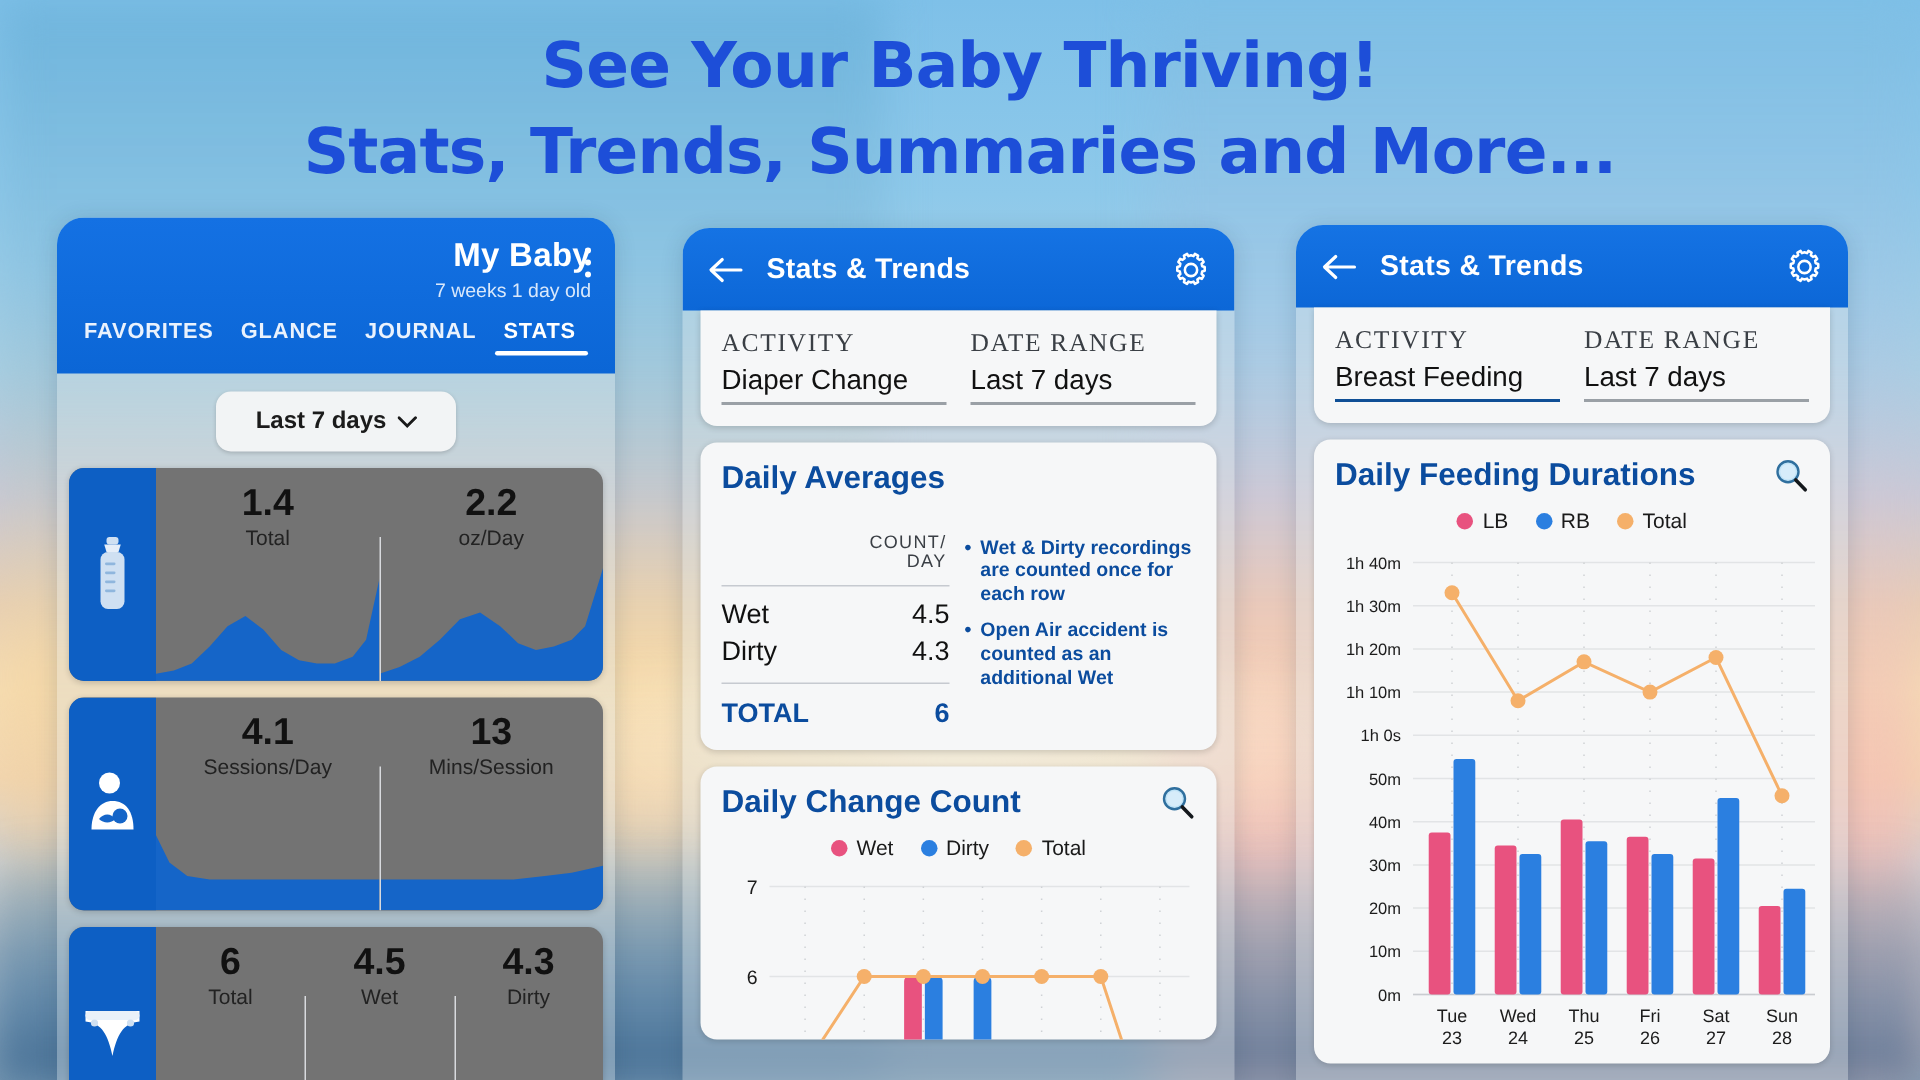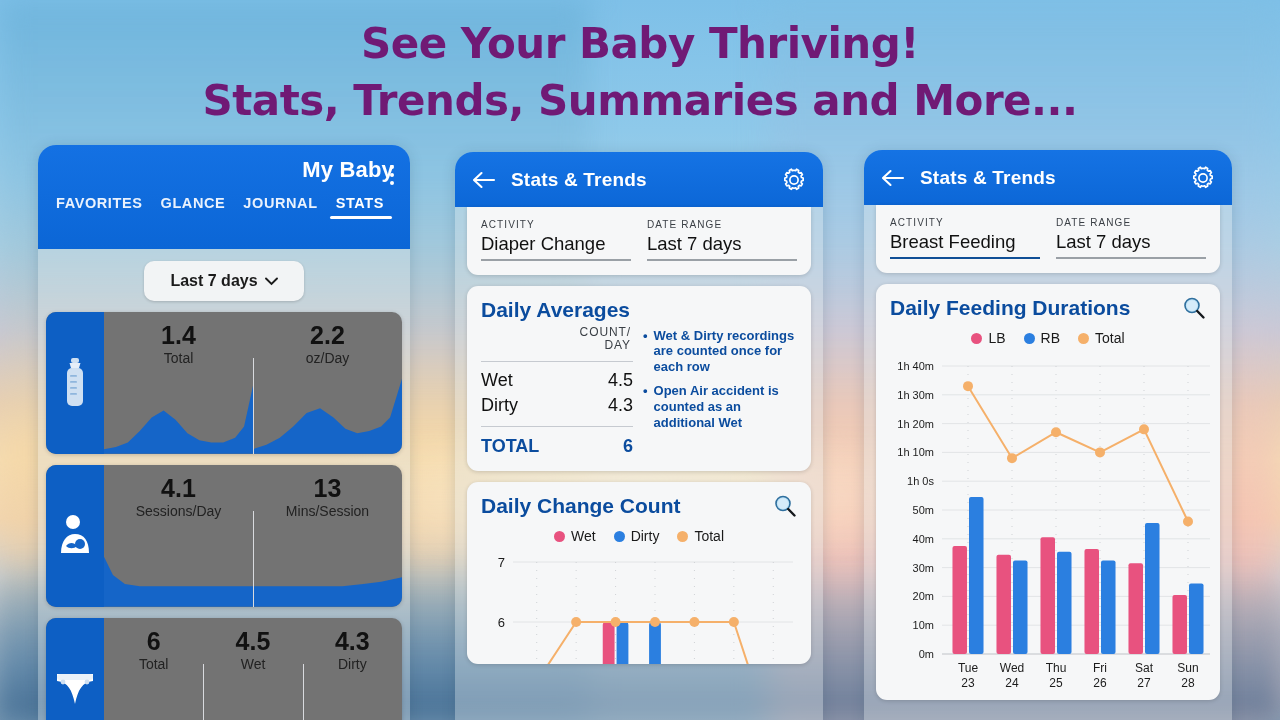--- a/index.html
+++ b/index.html
@@ -66,21 +66,21 @@
   .bg-glow {
     position: absolute; left: 22%; top: 58%; width: 56%; height: 22%;
     background: radial-gradient(ellipse at center, rgba(255,245,220,0.75) 0%, rgba(255,240,205,0) 70%);
     filter: blur(10px);
   }
 
   
   .headline {
     position: absolute; left: 0; top: 0; width: 100%;
     z-index: 5; text-align: center; padding-top: 16px;
-    color: #701a75;
+    color: #1d4ed8;
     font-family: "DejaVu Sans", sans-serif;
     font-weight: bold;
     letter-spacing: -0.5px;
   }
   .headline .l1 { font-size: 42px; line-height: 56px; }
   .headline .l2 { font-size: 42px; line-height: 58px; }
 
   
   .phone {
     position: absolute; z-index: 4;
@@ -152,30 +152,30 @@
   .spark { width: 100%; flex: 1; margin-top: 6px; }
 
   
   .card {
     background: #f6f7f8; border-radius: 11px; margin-top: 11px;
     box-shadow: 0 1px 4px rgba(0,0,0,.16);
     padding: 12px 14px 14px 14px;
   }
   .selrow { display: flex; gap: 16px; }
   .selcell { flex: 1; }
-  .sel-lbl { font-size: 10px; letter-spacing: 1.1px; color: #3a3f45; }
+  .sel-lbl { font-size: 17px; letter-spacing: 1.1px; color: #3a3f45; font-family: Liberation Serif, serif; }
   .sel-val { font-size: 18.5px; color: #111; margin-top: 3px; padding-bottom: 4px; }
   .sel-underline { height: 1.5px; background: #9aa0a6; }
   .sel-underline.strong { height: 2px; background: #0f4f96; }
 
   .card-title { font-size: 21px; font-weight: bold; color: #0b4c9e; }
   .card-head { display: flex; align-items: flex-start; justify-content: space-between; }
 
   
-  .avg-wrap { display: flex; gap: 10px; margin-top: 4px; }
+  .avg-wrap { display: flex; gap: 10px; margin-top: 24px; }
   .avg-table { width: 152px; flex: none; }
   .avg-hdr { text-align: right; font-size: 12px; letter-spacing: .9px; color: #3a3f45; line-height: 1.15; padding-right: 2px; }
   .avg-rule { height: 1px; background: #c6cad0; margin: 8px 0 6px 0; }
   .avg-row { display: flex; justify-content: space-between; font-size: 18px; color: #111; padding: 2px 0; }
   .avg-total { display: flex; justify-content: space-between; font-size: 18px; font-weight: bold; color: #0b4c9e; padding-top: 3px; }
   .notes { flex: 1; padding-top: 2px; }
   .note { display: flex; gap: 6px; font-size: 13px; color: #0b4c9e; font-weight: bold; line-height: 1.22; margin-bottom: 8px; }
   .note .dot { line-height: 1.2; }
 
   
@@ -202,20 +202,21 @@
 </div>
 
 <div class="headline">
   <div class="l1">See Your Baby Thriving!</div>
   <div class="l2">Stats, Trends, Summaries and More...</div>
 </div>
 
 <div class="phone" id="phone1">
   <div class="appbar">
     <div class="app-title">My Baby</div>
+    <div class="app-sub">7 weeks 1 day old</div>
     <div class="kebab">
         <i></i>
         <i></i>
         <i></i>
       </div>
     <div class="tabs">
       <div class="tab">FAVORITES</div>
       <div class="tab">GLANCE</div>
       <div class="tab">JOURNAL</div>
       <div class="tab active">STATS</div>

